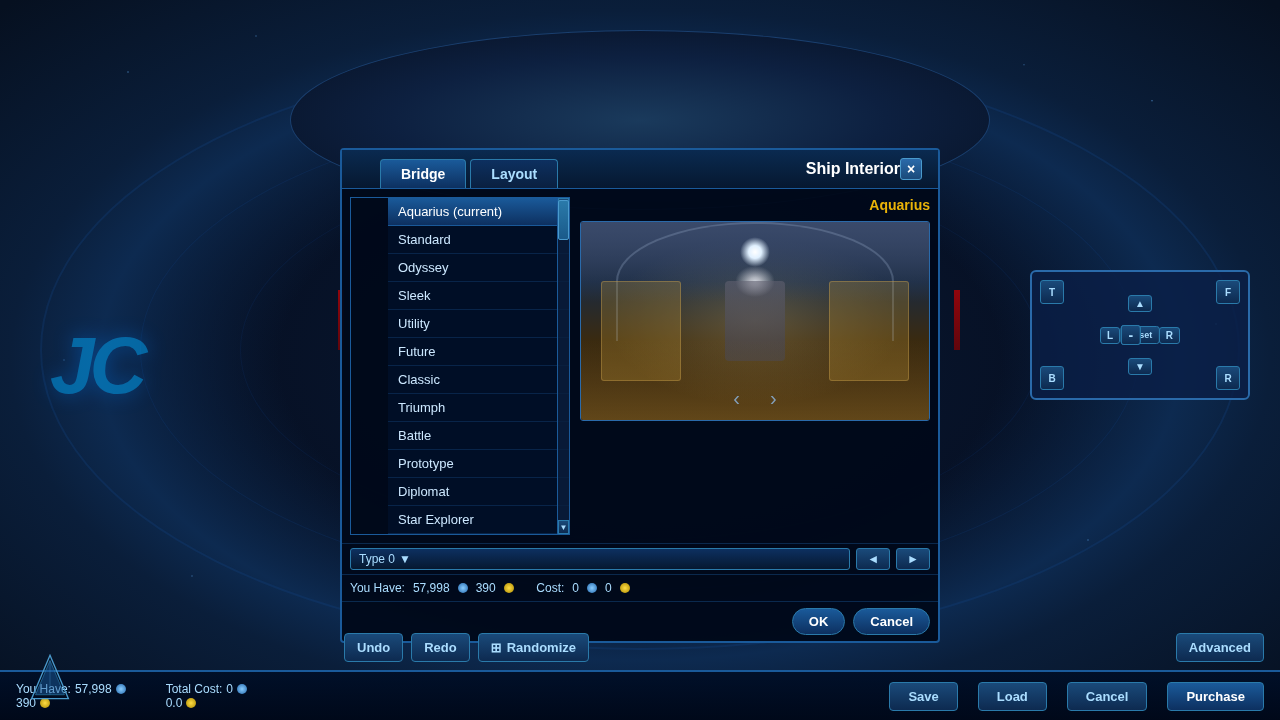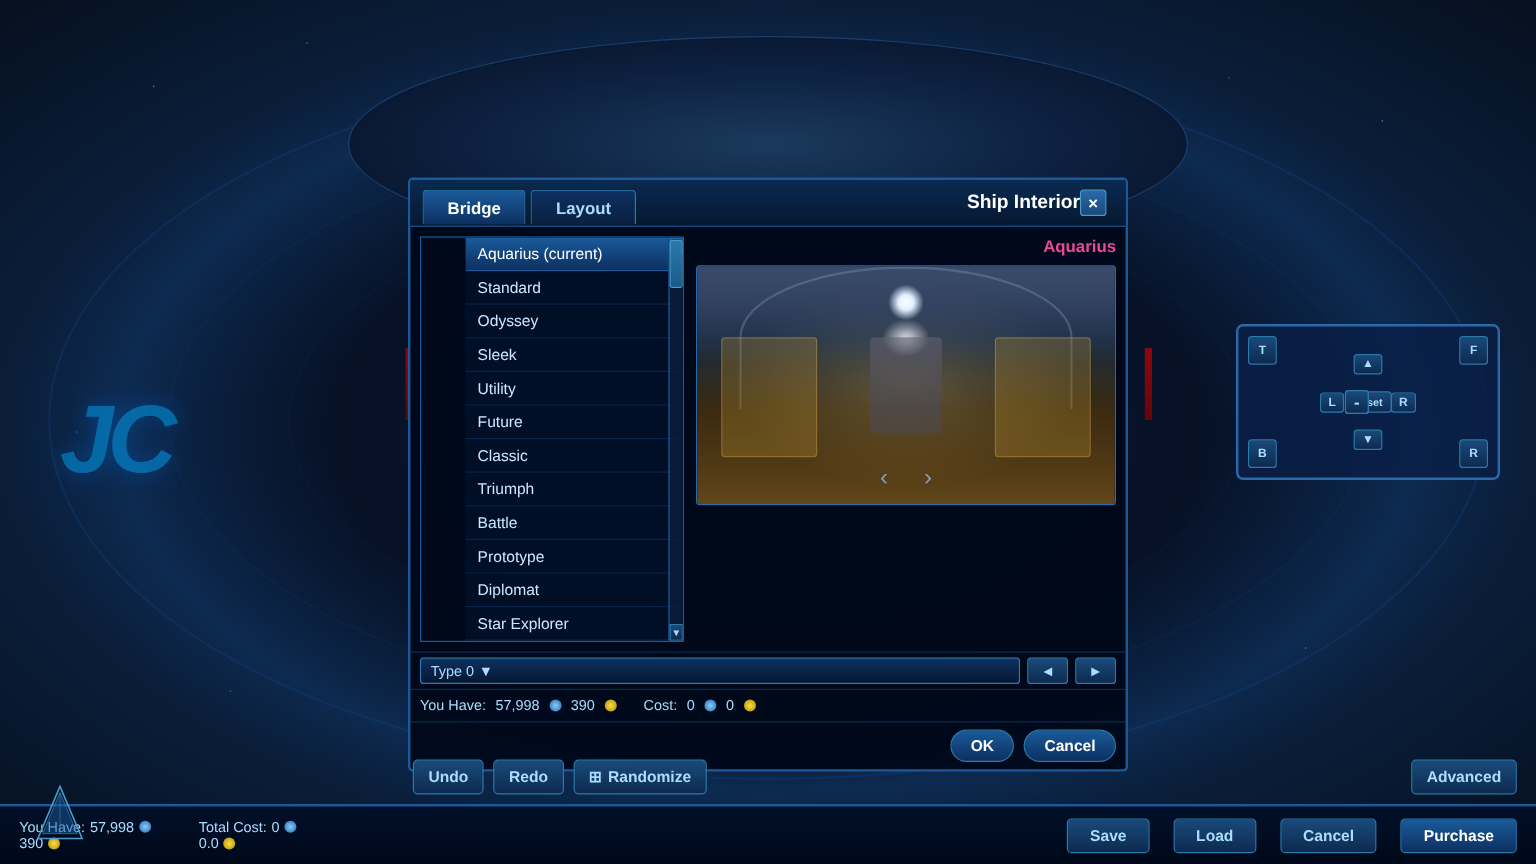--- a/index.html
+++ b/index.html
@@ -105,23 +105,24 @@
     .dialog-titlebar {
       display: flex;
       align-items: stretch;
       background: linear-gradient(180deg, #0a2a50 0%, #061830 100%);
       border-bottom: 1px solid #1a5a9a;
       position: relative;
     }
 
     .dialog-tabs {
       display: flex;
-      align-items: flex-start;
+      align-items: center;
       padding: 8px 0 0 10px;
       gap: 4px;
+      margin-left: 28px;
     }
 
     .tab {
       padding: 6px 20px;
       border: 1px solid #2a7aaa;
       border-bottom: none;
       border-radius: 4px 4px 0 0;
       cursor: pointer;
       font-size: 14px;
       font-weight: bold;
@@ -226,21 +227,21 @@
 
     
     .preview-panel {
       flex: 1;
       display: flex;
       flex-direction: column;
       gap: 8px;
     }
 
     .preview-label {
-      color: #ec4899;
+      color: #eab308;
       font-size: 14px;
       font-weight: bold;
       text-align: right;
     }
 
     .preview-image {
       width: 100%;
       height: 200px;
       background: linear-gradient(180deg, #1a3a5c 0%, #0a1a30 50%, #151010 100%);
       border: 1px solid #2a6aaa;

